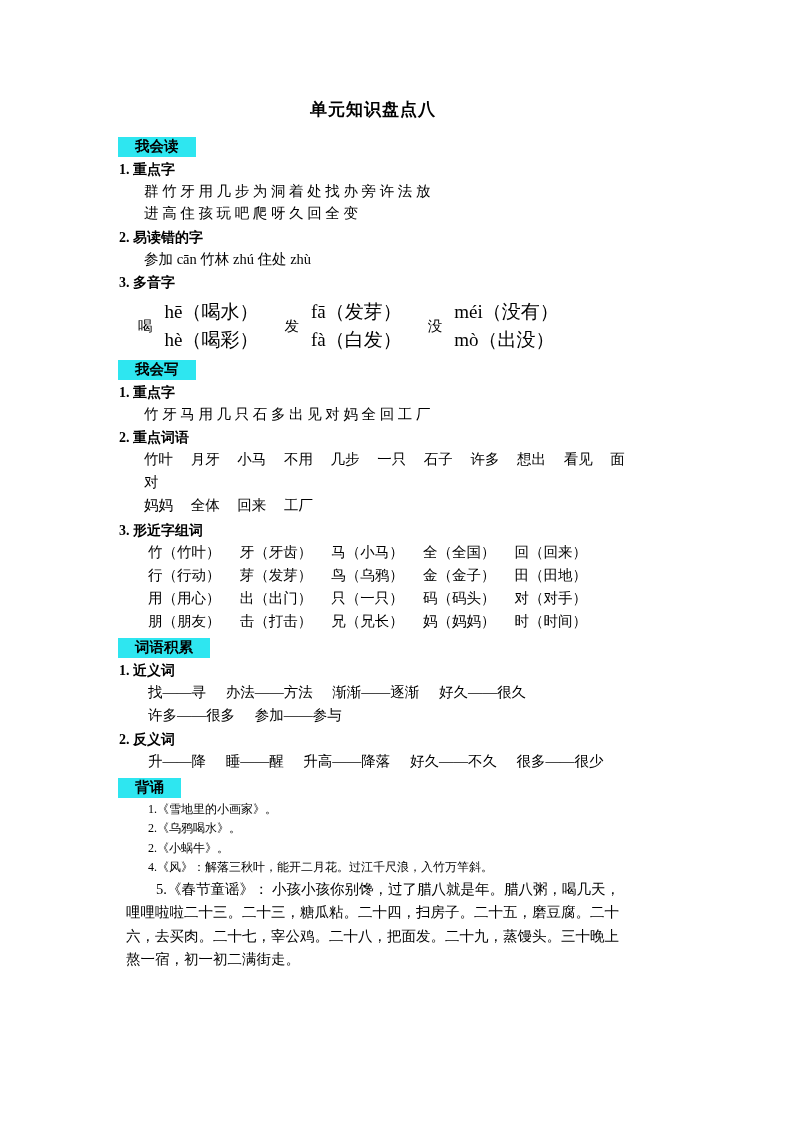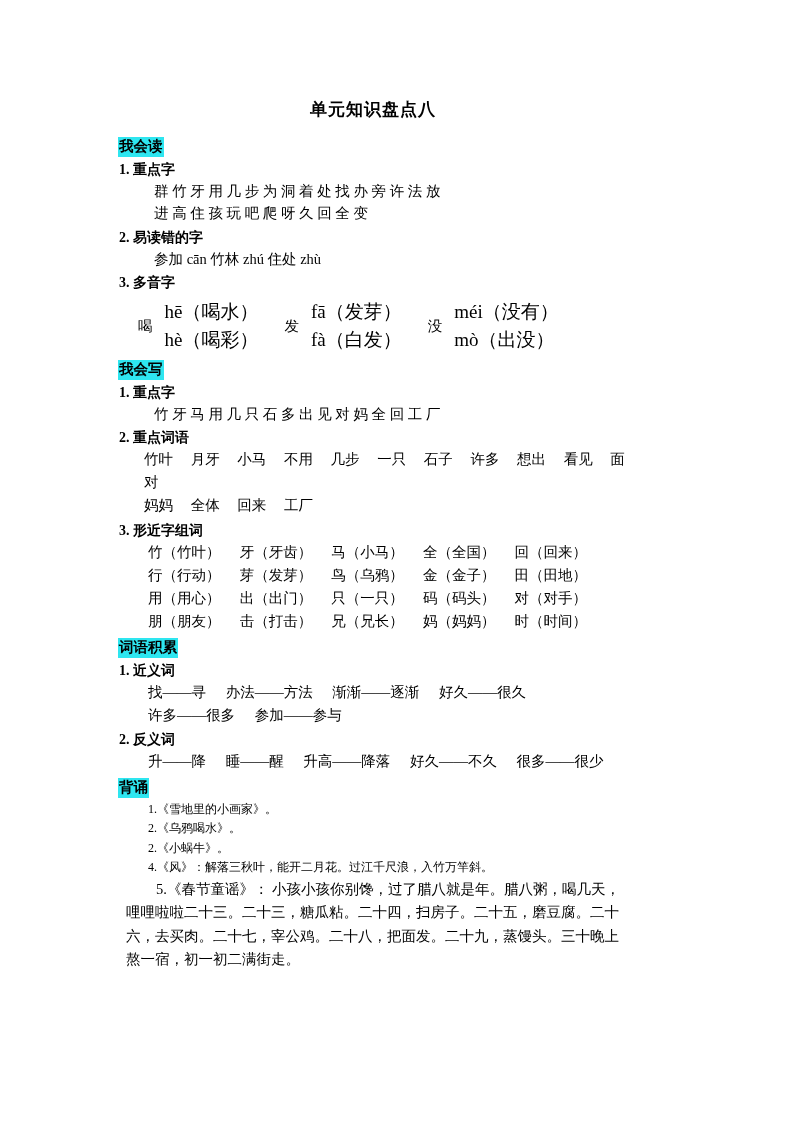--- a/index.html
+++ b/index.html
@@ -32,35 +32,35 @@
     letter-spacing: 1px;
   }
   .content {
     margin: 0 118px 0 118px;
   }
   .hl {
     background: #2ee6f0;
     font-weight: bold;
     font-size: 14.5px;
     display: inline-block;
-    padding: 0 1px;
+    padding: 0 17px;
     line-height: 1.35;
   }
   .hl-row {
     margin: 5px 0 2px 0;
   }
   .sub {
     font-size: 14px;
     margin: 4px 0 1px 1px;
     font-weight: bold;
   }
   .body-line {
     font-size: 14.5px;
     line-height: 1.55;
-    margin-left: 36px;
+    margin-left: 26px;
   }
   
   .poly {
     margin-left: 20px;
     margin-top: 6px;
     margin-bottom: 4px;
     display: flex;
     align-items: center;
     font-size: 14px;
   }

